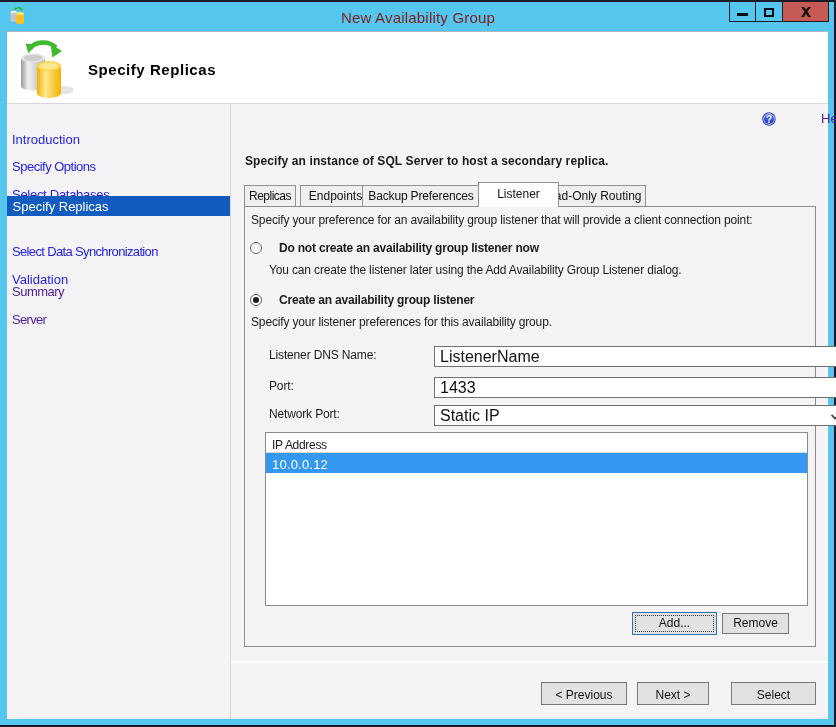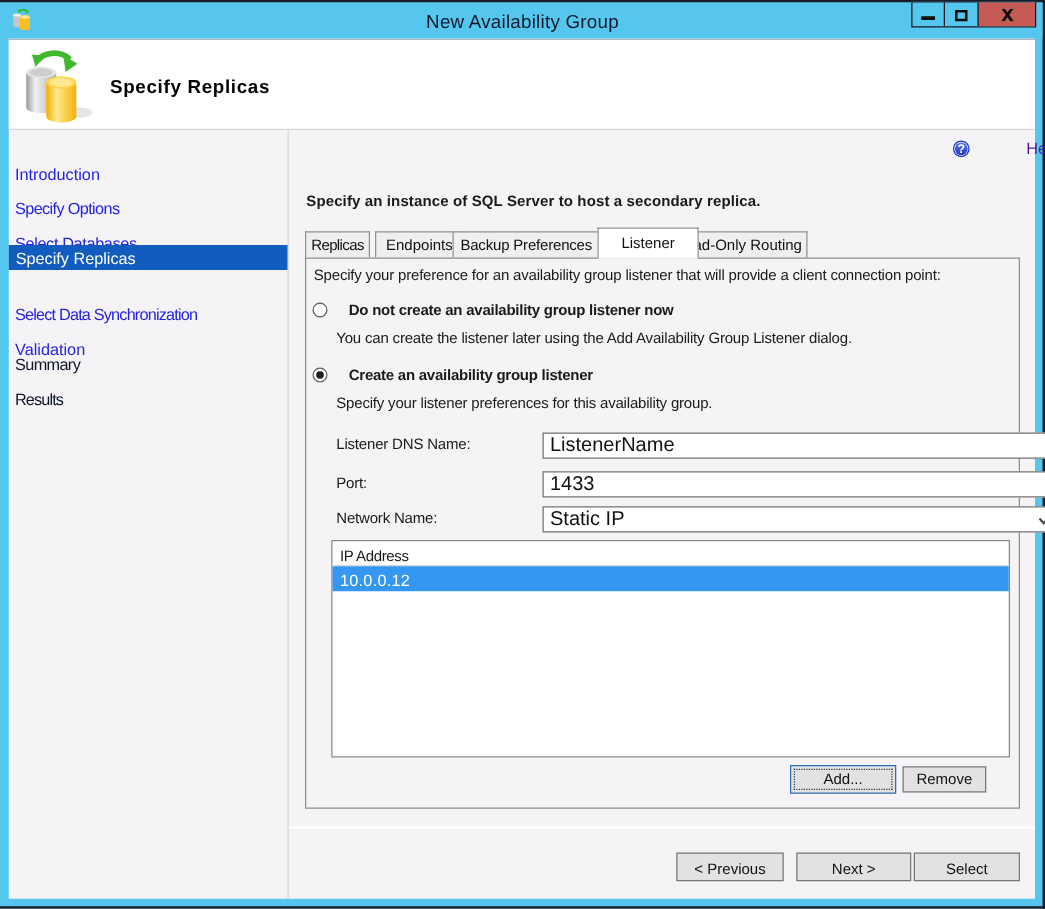--- a/index.html
+++ b/index.html
@@ -2,27 +2,27 @@
 <html><head>
 <meta charset="utf-8">
 <style>
   * { margin:0; padding:0; box-sizing:border-box; }
   html,body { width:836px; height:727px; overflow:hidden; }
   body { font-family:"Liberation Sans", sans-serif; position:relative; background:#55c7ef; }
   .abs { position:absolute; }
   .darkline { background:#1a1b26; }
   
   #titlebar { left:0; top:2px; width:834px; height:29px; background:#55c7ef; }
-  #title { left:0; top:9px; width:836px; text-align:center; font-size:15px; letter-spacing:0.2px; color:#0f172a; }
+  #title { left:0; top:9px; width:836px; text-align:center; font-size:15px; letter-spacing:0.2px; color:#7f1d1d; }
   
   #content { left:7px; top:31px; width:821px; height:688px; background:#f6f3f6; }
   #header { left:7px; top:31px; width:821px; height:73px; background:#ffffff; border-top:1px solid #aab4c2; border-bottom:1px solid #d9d6d9; }
   #sidebar-div { left:230px; top:104px; width:1px; height:615px; background:#d9d6d9; }
   .navlink { position:absolute; left:12px; font-size:13px; color:#2323e4;margin-top:16px; }
-  .navdis  { position:absolute; left:12px; font-size:13px; color:#0f172a; }
+  .navdis  { position:absolute; left:12px; font-size:13px; color:#4c1d95; }
   #selband { left:7px; top:196px; width:223px; height:20px; background:#115cbe; }
   #selband span { position:absolute; left:5.5px; top:3px; color:#fff; font-size:13px; }
   
   #panel { left:244px; top:206px; width:572px; height:441px; border:1px solid #8c8c8c; }
   .tab { position:absolute; top:185px; height:21px; border:1px solid #929292; border-bottom:none; background:#f0eef0; font-size:12px; letter-spacing:-0.2px; color:#111; text-align:center; line-height:20px; }
   #tab-active { position:absolute; top:182px; height:25px; border:1px solid #929292; border-bottom:none; background:#ffffff; font-size:12px; letter-spacing:-0.2px; color:#111; text-align:center; line-height:23px; }
   .txt { position:absolute; font-size:12px; color:#1a1a1a; white-space:nowrap; letter-spacing:-0.15px; }
   .bold { font-weight:bold; }
   .rlabel { letter-spacing:-0.2px;padding-left:10px; }
   .input { position:absolute; left:398px; width:410px; height:21px; background:#fff; border:1px solid #707070; font-size:16px; color:#111; padding:1px 0 0 5px;margin-left:36px; }
@@ -95,21 +95,21 @@
 
   <div class="navlink" style="top:116px">Introduction</div>
   <div class="navlink" style="top:142.5px;letter-spacing:-0.5px">Specify Options</div>
   <div class="navlink" style="top:170.5px;letter-spacing:-0.28px">Select Databases</div>
   <div class="abs" id="selband">
     <span>Specify Replicas</span>
   </div>
   <div class="navlink" style="top:228px;letter-spacing:-0.65px">Select Data Synchronization</div>
   <div class="navlink" style="top:256px">Validation</div>
   <div class="navdis" style="top:284px;letter-spacing:-0.5px">Summary</div>
-  <div class="navdis" style="top:312px;letter-spacing:-0.7px">Results</div>
+  <div class="navdis" style="top:312px;letter-spacing:-0.7px">Server</div>
 
   <svg class="abs" style="left:761.5px;top:111.5px" width="14" height="14" viewBox="0 0 14 14">
     <defs>
       <linearGradient id="hg" x1="0" y1="0" x2="0" y2="1">
       <stop offset="0" stop-color="#5f7df0"></stop>
         <stop offset="1" stop-color="#1c33c8"></stop>
       </linearGradient>
     </defs>
     <circle cx="7" cy="7" r="6.7" fill="#2336c0"></circle>
     <circle cx="7" cy="7" r="5.7" fill="#f0f2fa"></circle>
@@ -131,41 +131,41 @@
   <div class="txt" style="left:251px;top:213px">Specify your preference for an availability group listener that will provide a client connection point:</div>
 
   <div class="radio" style="top:242px;left:250px"></div>
   <div class="txt bold rlabel" style="left:269px;top:241px">Do not create an availability group listener now</div>
   <div class="txt" style="left:269px;top:263px">You can create the listener later using the Add Availability Group Listener dialog.</div>
 
   <div class="radio" style="top:294px;left:250px">
     <div class="dot"></div>
   </div>
   <div class="txt bold rlabel" style="left:269px;top:293px">Create an availability group listener</div>
-  <div class="txt" style="left:269px;top:315px">Specify your listener preferences for this availability group.</div>
+  <div class="txt" style="left:251px;top:315px">Specify your listener preferences for this availability group.</div>
 
   <div class="txt" style="left:269px;top:348px">Listener DNS Name:</div>
   <div class="input" style="top:346px">ListenerName</div>
   <div class="txt" style="left:269px;top:379px">Port:</div>
   <div class="input" style="top:377px">1433</div>
-  <div class="txt" style="left:269px;top:407px">Network Name:</div>
+  <div class="txt" style="left:269px;top:407px">Network Port:</div>
   <div class="input" style="top:405px">Static IP
     <svg style="position:absolute;right:4.5px;top:7.5px" width="8" height="7" viewBox="0 0 8 7">
       <path d="M0.6,0.8 L4,4.6 L7.4,0.8" fill="none" stroke="#4a4a4a" stroke-width="1.8"></path>
     </svg>
   </div>
 
   <div class="abs" style="left:265px;top:432px;width:543px;height:174px;background:#fff;border:1px solid #8a8a8a"></div>
   <div class="txt" style="left:272px;top:438px;letter-spacing:-0.3px">IP Address</div>
   <div class="abs" style="left:266px;top:452px;width:541px;height:1px;background:#d8d8d8"></div>
   <div class="abs" style="left:266px;top:453px;width:541px;height:20px;background:#3498f2"></div>
   <div class="abs txt" style="left:272px;top:457px;color:#fff;font-size:13px;letter-spacing:0.2px">10.0.0.12</div>
 
   <div class="btn" style="left:632px;top:612px;width:85px;height:23px;line-height:21px;border-color:#2f6fb5">Add...
     <div style="position:absolute;left:2px;top:2px;right:2px;bottom:2px;border:1px dotted #3a3a3a"></div>
   </div>
   <div class="btn" style="left:722px;top:613px;width:67px;height:21px;line-height:19px">Remove</div>
 
   <div class="abs" style="left:231px;top:661px;width:597px;height:2px;background:#ffffff"></div>
 
   <div class="btn" style="left:541px;top:682px;width:86px;height:23px;line-height:21px;padding-top:1.5px">&lt; Previous</div>
-  <div class="btn" style="left:637px;top:682px;width:92px;height:23px;line-height:21px;padding-top:1.5px">Next &gt;</div>
+  <div class="btn" style="left:637px;top:682px;width:72px;height:23px;line-height:21px;padding-top:1.5px">Next &gt;</div>
   <div class="btn" style="left:731px;top:682px;width:85px;height:23px;line-height:21px;padding-top:1.5px">Select</div>
 
 </body></html>

